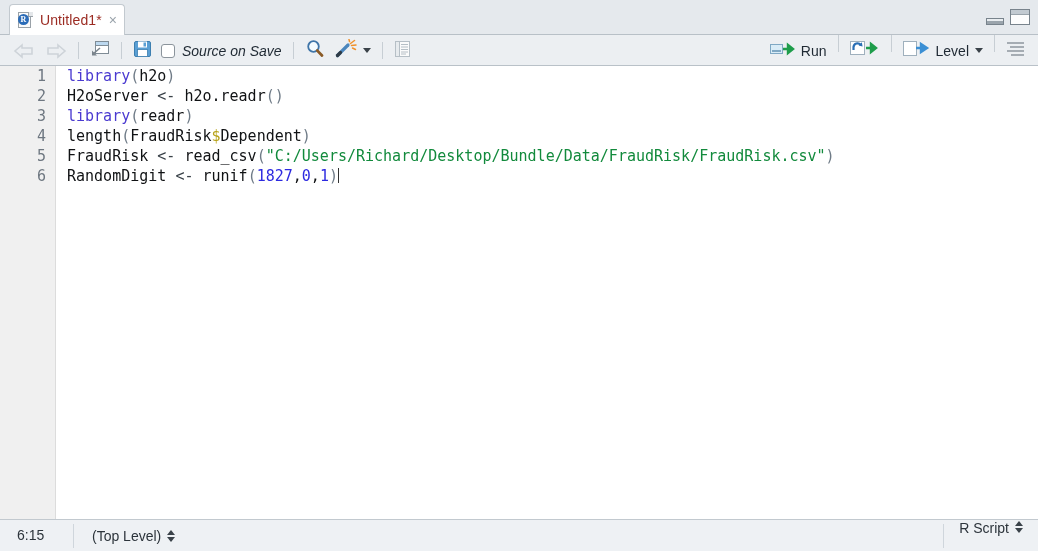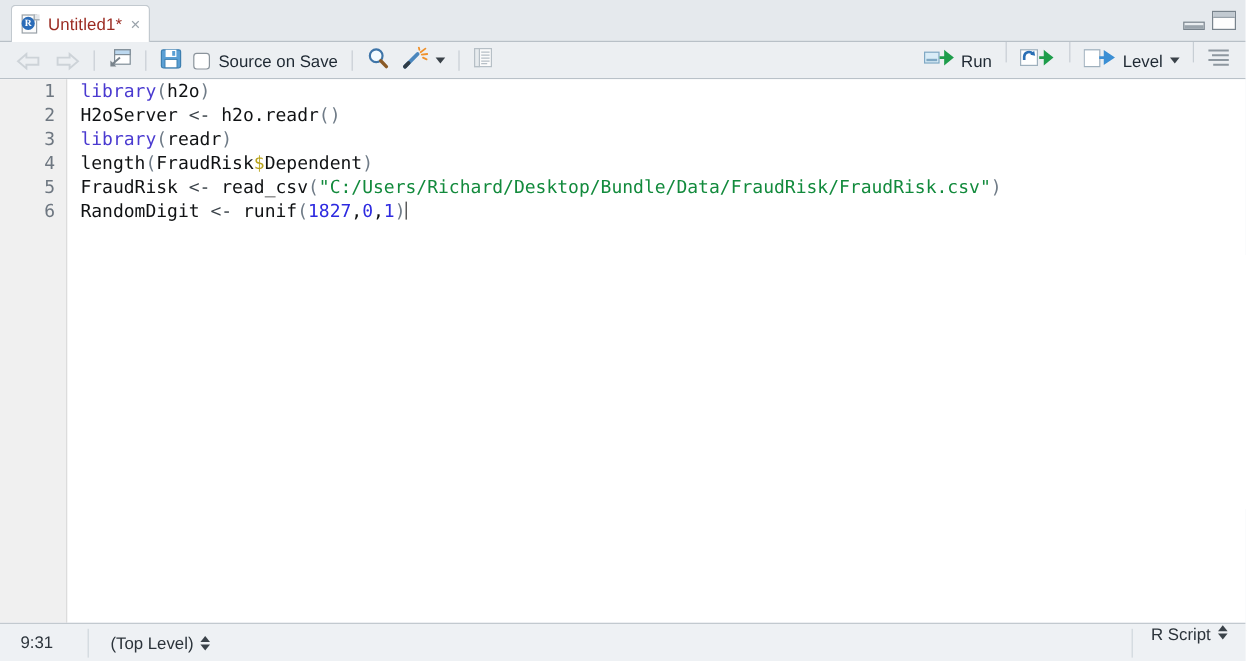--- a/index.html
+++ b/index.html
@@ -79,21 +79,21 @@
 
   
   .toolbar {
     position: absolute; left: 0; top: 35px;
     width: 1038px; height: 31px;
     background: #eceff2;
     border-bottom: 1px solid #b9c1c8;
     box-sizing: border-box;
     display: flex; align-items: center;
   }
-  .tb-left { position: absolute; left: 8px; top: 0; height: 31px; display: flex; align-items: center; }
+  .tb-left { position: absolute; left: 8px; top: 0; height: 31px; display: flex; align-items: center; font-style: italic; }
   .tb-right { position: absolute; right: 8px; top: 0; height: 31px; display: flex; }
   .tb-item { display: flex; align-items: center; height: 31px; padding: 0 5px; }
   .sep { width: 1px; height: 17px; background: #c7ced4; margin: 0 6px; }
 
   .arrow-nav { width: 22px; height: 16px; position: relative; opacity: .45; }
   .chk-row { display: flex; align-items: center; gap: 7px; padding-left: 4px; }
   .chk {
     width: 14px; height: 14px; background: #fff;
     border: 1px solid #8b949c; border-radius: 3px; box-sizing: border-box;
   }
@@ -346,21 +346,21 @@
         <div class="line"><span class="k">library</span><span class="p">(</span><span>h2o</span><span class="p">)</span></div>
         <div class="line"><span>H2oServer </span><span class="op">&lt;-</span><span> h2o.readr</span><span class="p">()</span></div>
         <div class="line"><span class="k">library</span><span class="p">(</span><span>readr</span><span class="p">)</span></div>
         <div class="line"><span>length</span><span class="p">(</span><span>FraudRisk</span><span class="d">$</span><span>Dependent</span><span class="p">)</span></div>
         <div class="line"><span>FraudRisk </span><span class="op">&lt;-</span><span> read_csv</span><span class="p">(</span><span class="s">"C:/Users/Richard/Desktop/Bundle/Data/FraudRisk/FraudRisk.csv"</span><span class="p">)</span></div>
         <div class="line"><span>RandomDigit </span><span class="op">&lt;-</span><span> runif</span><span class="p">(</span><span class="n">1827</span><span>,</span><span class="n">0</span><span>,</span><span class="n">1</span><span class="p">)</span><span class="caret-bar"></span></div>
       </div>
   </div>
 
   <div class="statusbar">
-    <div class="st-pos">9:31</div>
+    <div class="st-pos">6:15</div>
     <div class="st-div" style="left:73px;"></div>
     <div class="st-scope">
       <span>(Top Level)</span>
       <span class="updown"></span>
     </div>
     <div class="st-div" style="right:94px;"></div>
     <div class="st-type">
       <span>R Script</span>
       <span class="updown"></span>
     </div>

